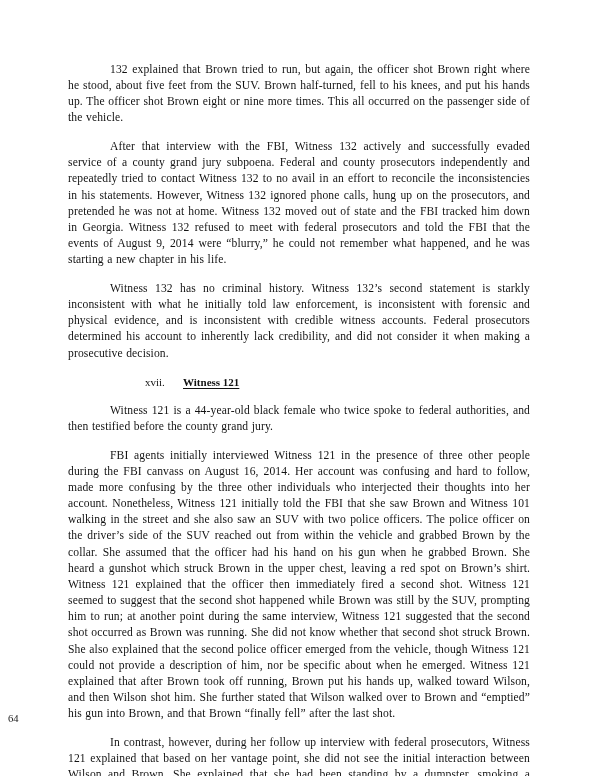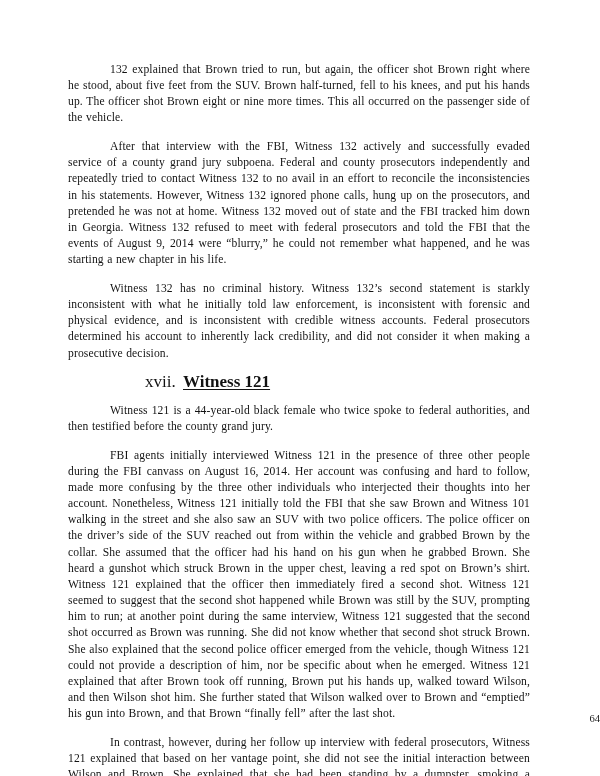--- a/index.html
+++ b/index.html
@@ -39,44 +39,45 @@
     text-indent: 42px;
     letter-spacing: 0.01em;
     word-spacing: 0.04em;
     -webkit-font-smoothing: none;
   }
 
   
   .heading-row {
     margin: 0 0 12.5px 0;
     padding-left: 77px;
-    font-size: 17px;
+    font-size: 11px;
     line-height: 16.15px;
     white-space: nowrap;
   }
   .heading-numeral {
     display: inline-block;
     width: 38px;
     font-weight: normal;
   }
   .heading-title {
     font-weight: bold;
     text-decoration: underline;
     text-underline-offset: 1.5px;
   }
 
   .page-number {
     position: absolute;
     left: 0;
     right: 0;
     top: 712px;
-    text-align: right;
+    text-align: left;
     font-size: 10.6px;
     line-height: 13px;
     color: #1a1a1a;
+    padding-left: 8px;
   }
 
   
   .scan-tone {
     filter: contrast(1.02);
   }
 </style>
 </head>
 <body>
 

